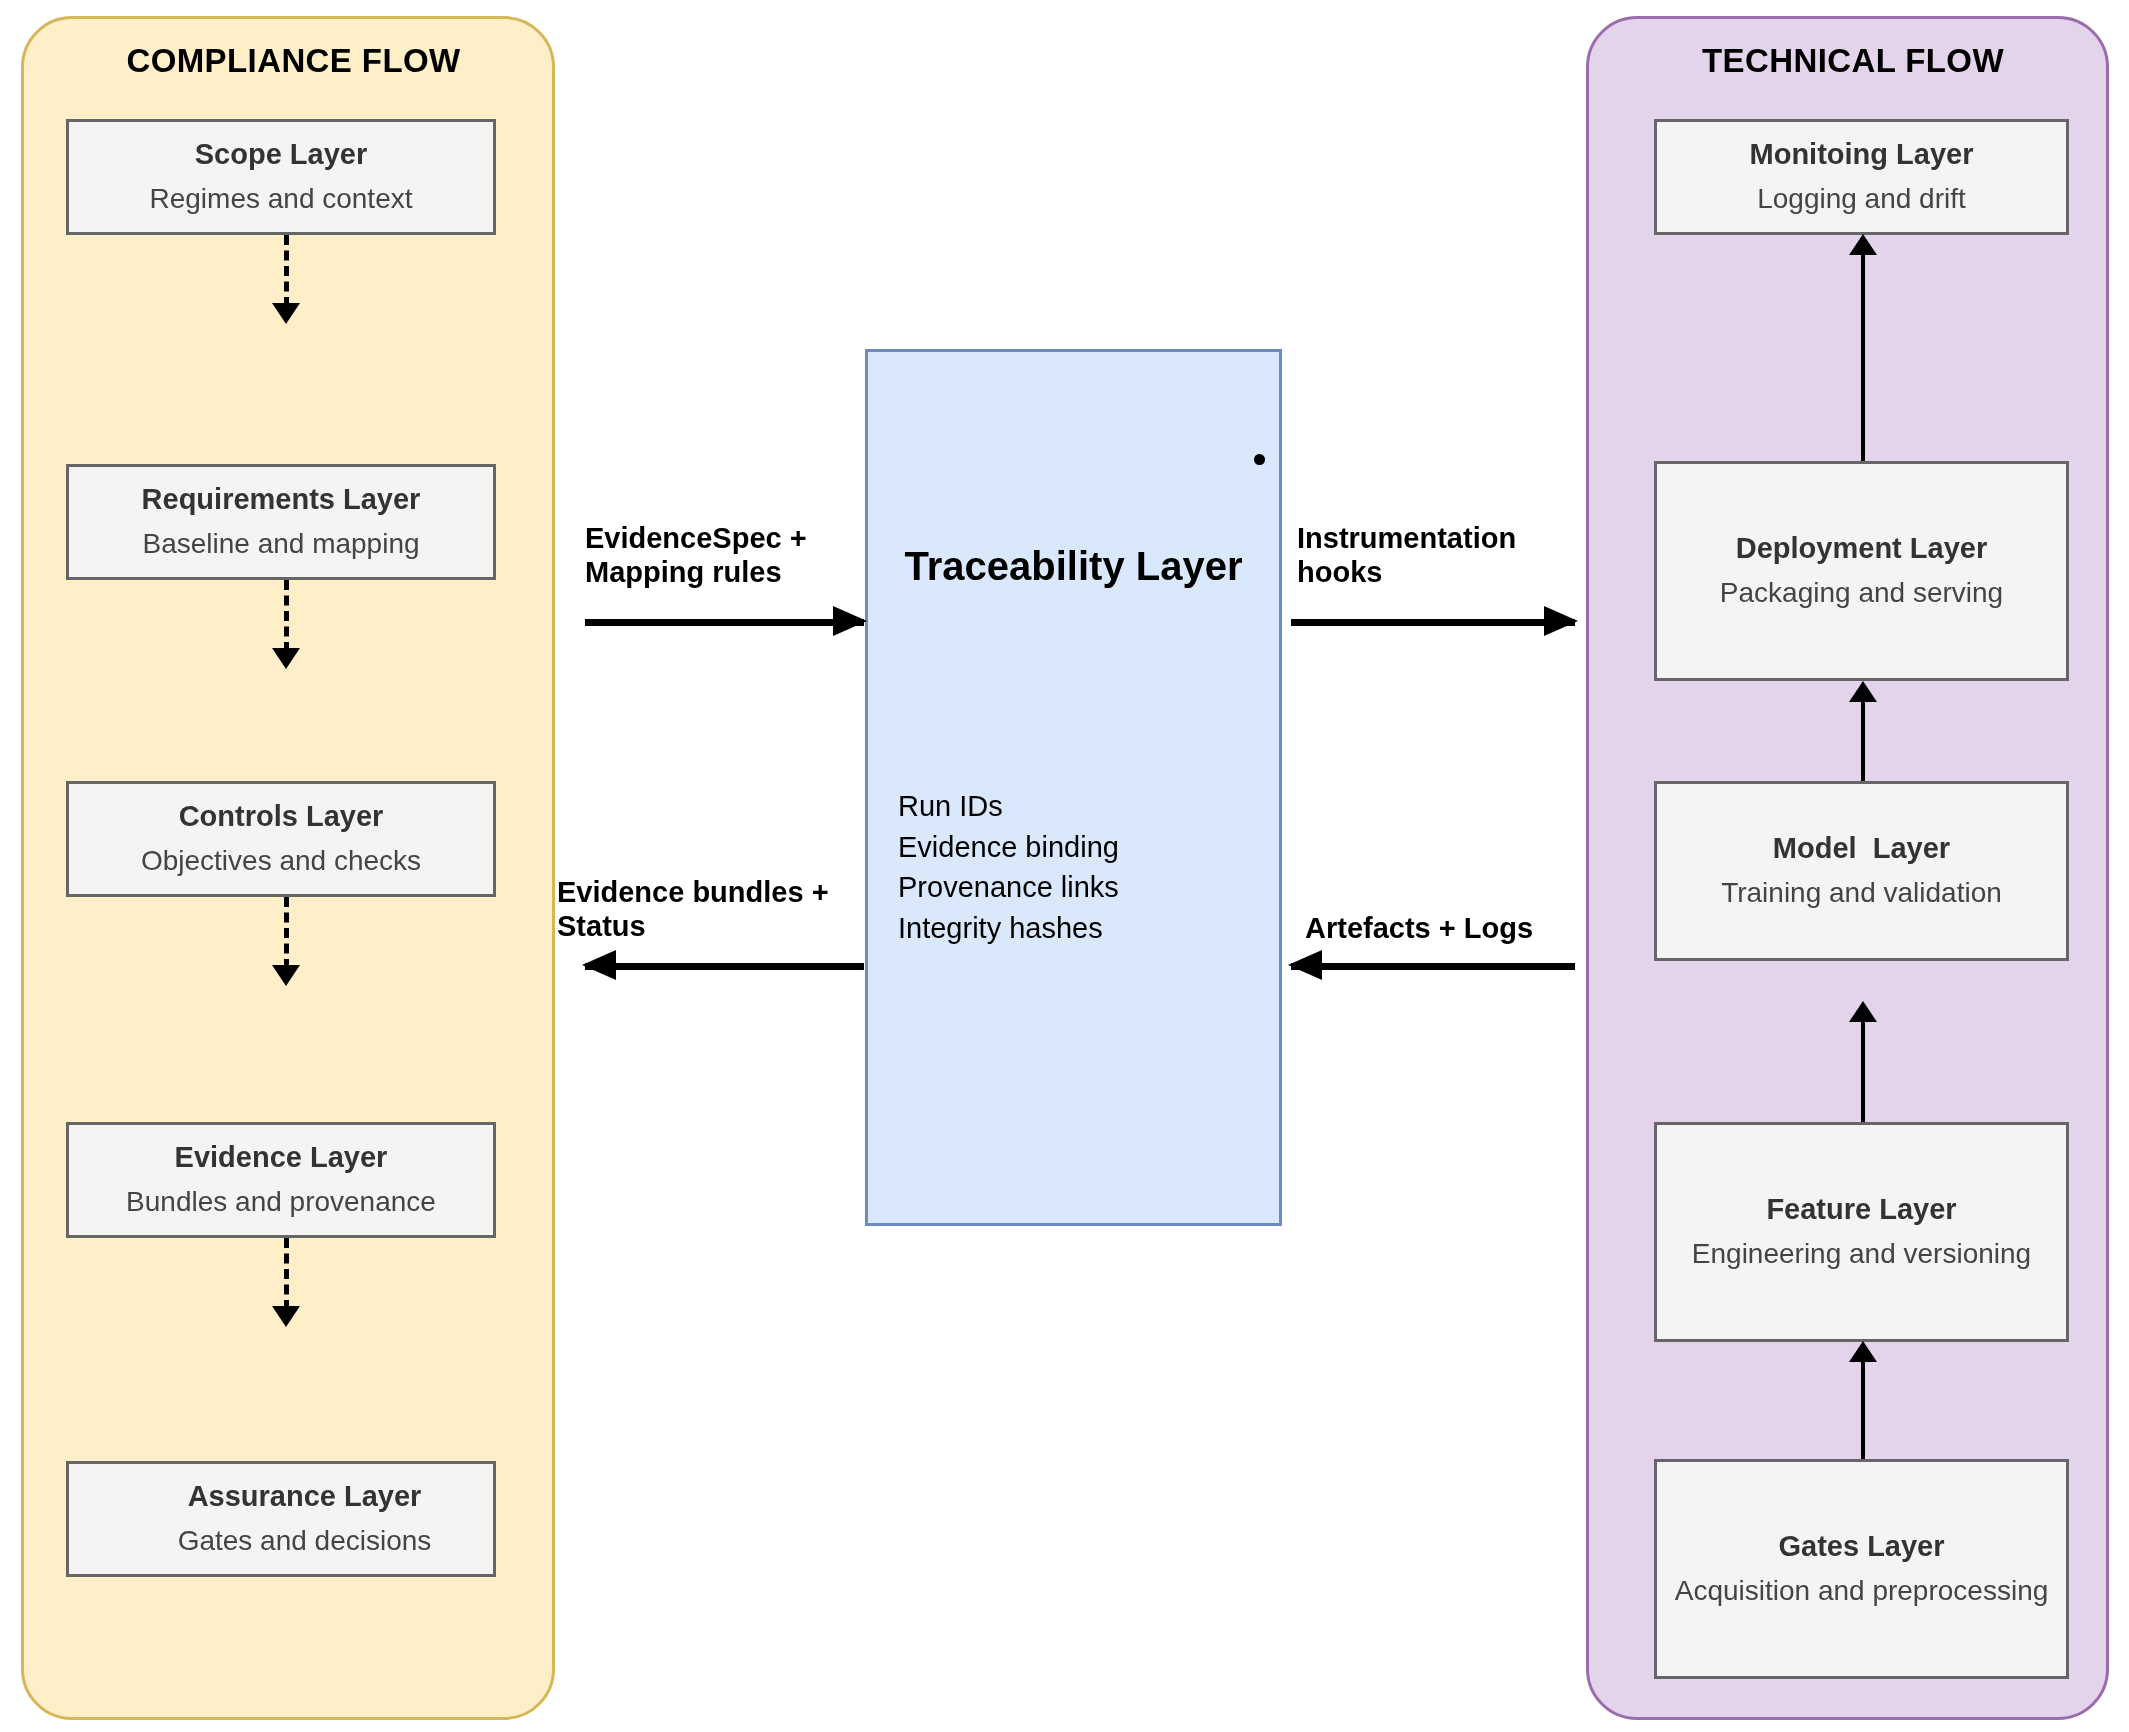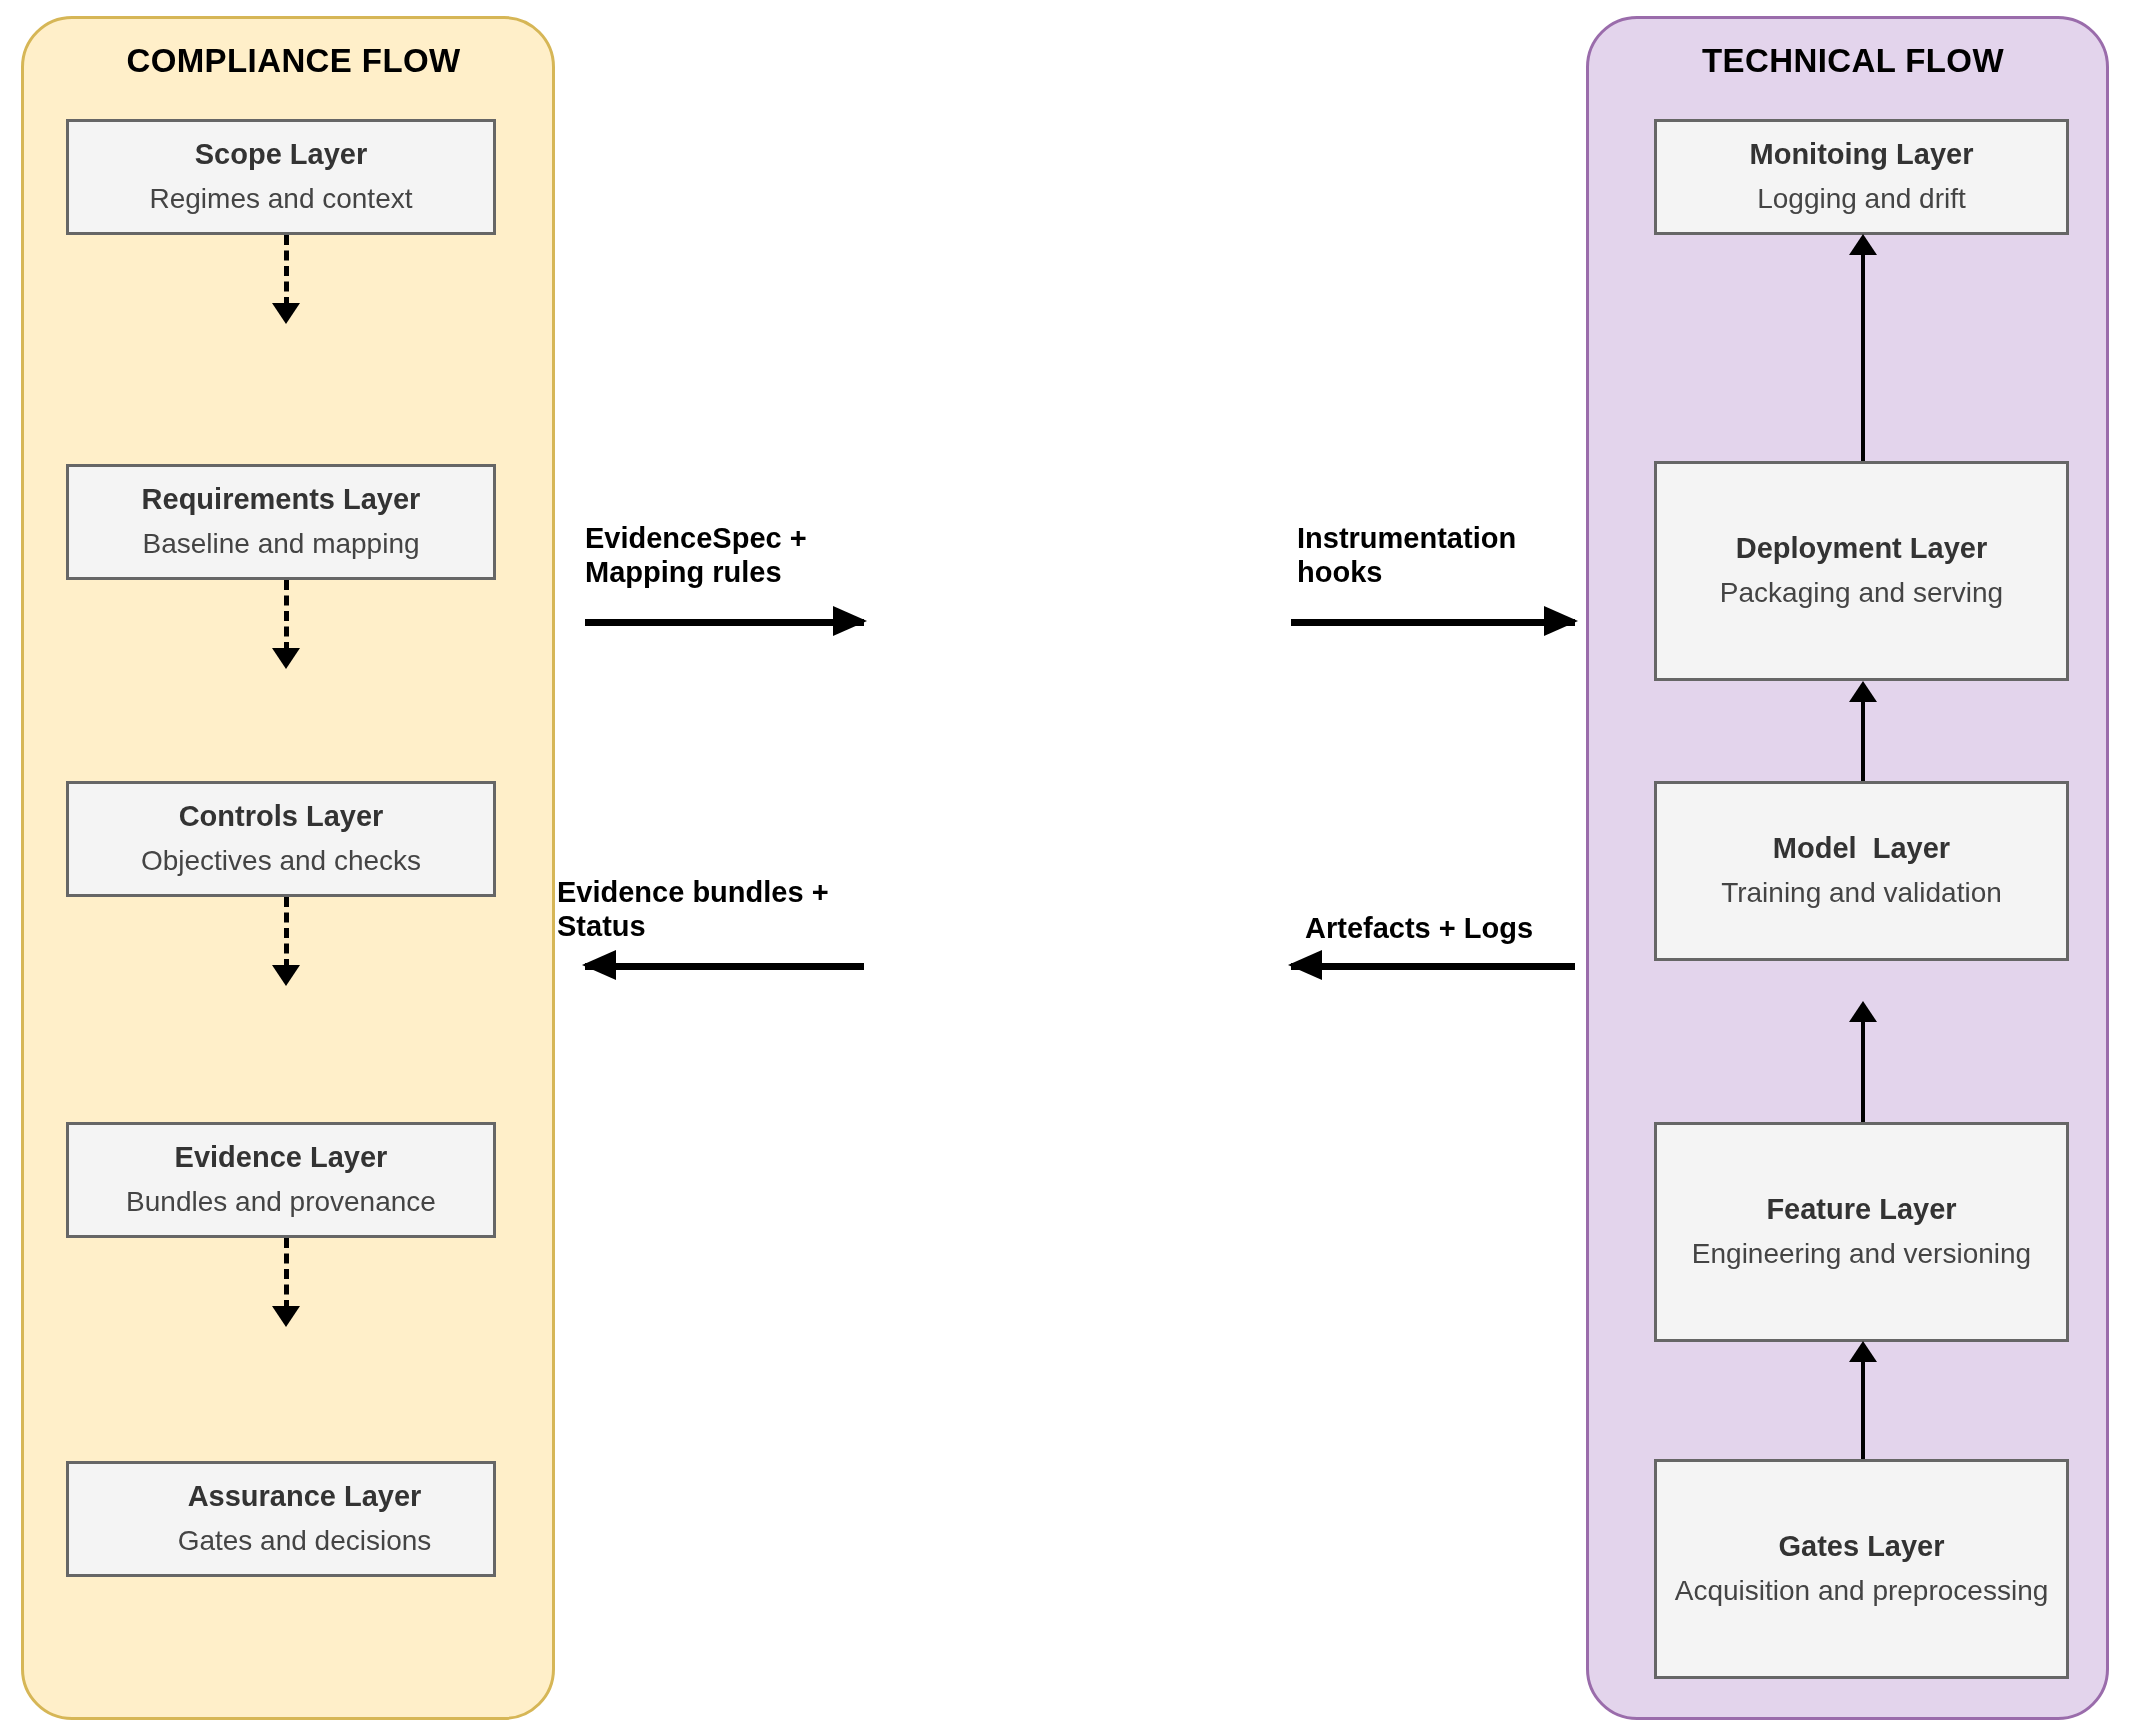--- a/index.html
+++ b/index.html
@@ -283,20 +283,29 @@
   <div class="vconn" style="left:1861px; top:1342px; height:117px;">
     <div class="line-solid"></div>
       <div class="arrow-up"></div>
   </div>
 
   <div class="layer-box" style="left:1654px; top:1459px; width:415px; height:220px;">
     <div class="layer-title">Gates Layer</div>
     <div class="layer-sub">Acquisition and preprocessing</div>
   </div>
 
+  <div id="traceability-box">
+    <div id="trace-dot"></div>
+    <div id="traceability-title">Traceability
+Layer</div>
+    <div id="traceability-list">Run IDs
+Evidence binding
+Provenance links
+Integrity hashes</div>
+  </div>
 
   <div class="hconn" style="left:585px; top:622px; width:279px;">
     <div class="shaft"></div>
       <div class="arrow-right"></div>
   </div>
   <div class="edge-label" style="left:585px; top:521px;">EvidenceSpec +
 Mapping rules</div>
 
   <div class="hconn" style="left:1291px; top:622px; width:284px;">
     <div class="shaft"></div>

